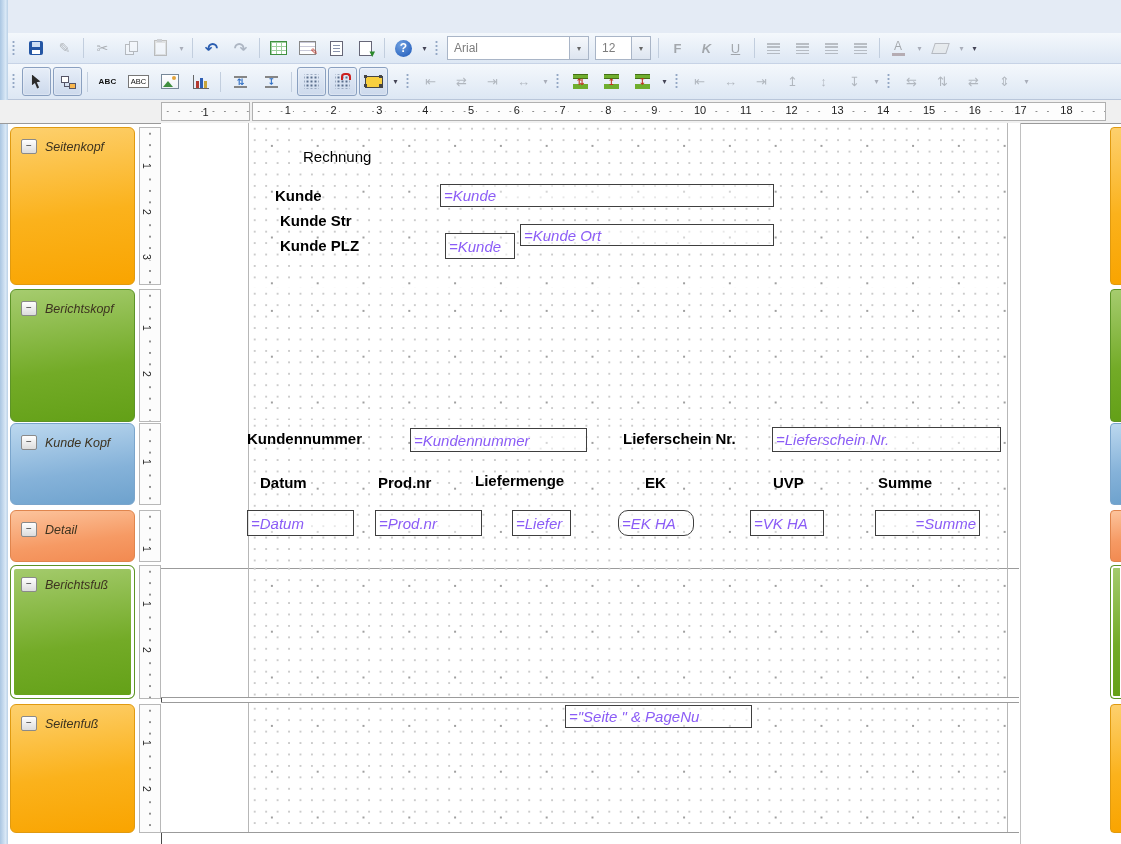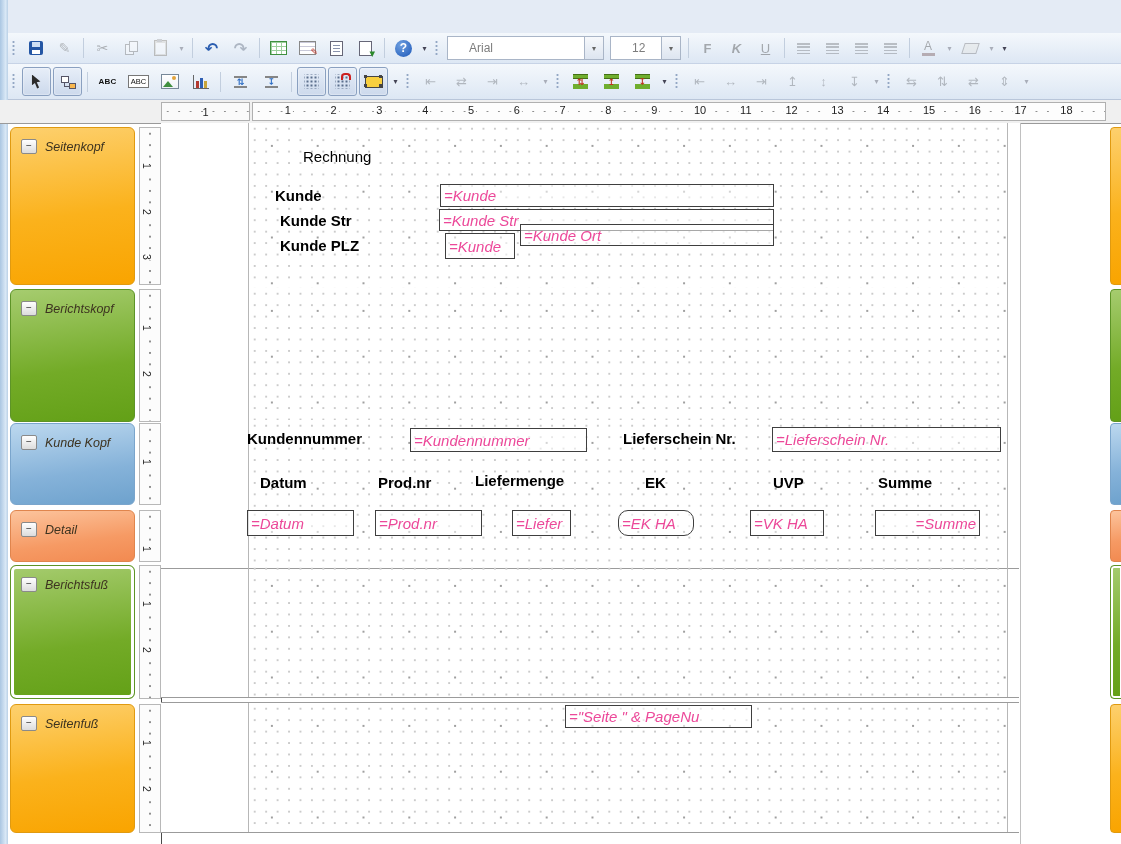--- a/index.html
+++ b/index.html
@@ -21,21 +21,21 @@
         background-image:radial-gradient(circle,#93a7c4 1px,transparent 1.2px);background-size:5px 4px;}
   .sep{width:1px;height:20px;background:#c2cede;margin:0 4px;flex:none;}
   .tb-btn{min-width:25px;height:24px;display:flex;align-items:center;justify-content:center;
           border:1px solid transparent;border-radius:3px;margin:0 1px;flex:none;position:relative;}
   .tb2 .tb-btn{min-width:27px;height:27px;}
   .tb-btn.p{border-color:#8aa0c0;background:linear-gradient(#e7eef8,#ccd9ec);box-shadow:inset 0 0 2px #fff;}
   .tb-btn.d{opacity:.38;filter:grayscale(.75);}
   .tb-caret{width:13px;height:24px;display:flex;align-items:center;justify-content:center;
             font-size:8px;color:#445;flex:none;}
   .tb-caret.d{opacity:.38;}
-  .combo{display:flex;align-items:center;height:22px;background:#fff;border:1px solid #a9b5c7;margin:0 3px;flex:none;padding-left:15px;}
+  .combo{display:flex;align-items:center;height:22px;background:#fff;border:1px solid #a9b5c7;margin:0 3px;flex:none;}
   .font-combo{width:140px;}.size-combo{width:54px;}
   .combo-text{flex:1;padding:0 6px;font-size:12px;color:#7d7d7d;overflow:hidden;white-space:nowrap;}
   .combo-btn{width:18px;height:100%;background:linear-gradient(#f6f8fb,#dde5f0);
              border-left:1px solid #a9b5c7;display:flex;align-items:center;justify-content:center;
              color:#666;font-size:8px;}
   
   .ic{display:flex;align-items:center;justify-content:center;position:relative;}
   .g-floppy{width:14px;height:14px;background:#2456a4;border-radius:2px;position:relative;}
   .g-floppy::before{content:"";position:absolute;left:3px;top:1px;right:3px;height:5px;background:#cfe0f5;}
   .g-floppy::after{content:"";position:absolute;left:3px;bottom:1px;right:3px;height:4px;background:#fff;}
@@ -140,21 +140,21 @@
   .collapse-btn{position:absolute;left:10px;top:11px;width:14px;height:13px;
                 background:linear-gradient(#ffffff,#dcdcdc);border:1px solid #8a8a8a;border-radius:2px;
                 font-size:10px;line-height:11px;text-align:center;color:#333;}
   .sb-label{position:absolute;left:34px;top:12px;white-space:nowrap;font-style:italic;}
   .strip{position:absolute;left:1110px;width:11px;border-radius:4px 0 0 4px;}
   .strip.selected{box-shadow:inset 0 0 0 2px #fff;}
   
   #canvas{position:absolute;left:0;top:0;right:0;bottom:0;pointer-events:none;text-decoration:underline;}
   .rpt-label{position:absolute;font-size:15px;color:#000;white-space:nowrap;}
   .rpt-label.bold{font-weight:bold;}
-  .rpt-field{position:absolute;border:1px solid #3f3f3f;color:#ec4899;font-style:italic;font-size:15px;
+  .rpt-field{position:absolute;border:1px solid #3f3f3f;color:#8b5cf6;font-style:italic;font-size:15px;
              padding:0 3px;white-space:nowrap;overflow:hidden;background:rgba(255,255,255,.55);
              display:flex;align-items:center;}
   .rpt-field.right{justify-content:flex-end;}
 </style>
 </head>
 <body>
 
 <div class="stage">
   <div class="chrome-bg"></div>
   <div class="frame-left"></div>
@@ -491,21 +491,20 @@
         <div class="strip sch-salmon" style="top: 386px; height: 50px;"></div>
         <div class="strip sch-green selected" style="top: 441px; height: 132px;"></div>
         <div class="strip sch-orange" style="top: 580px; height: 127px;"></div>
       </div>
     <div id="canvas">
         <div class="rpt-label" style="left: 303px; top: 24px; pointer-events: auto;">Rechnung</div>
         <div class="rpt-label bold" style="left: 275px; top: 63px; pointer-events: auto;">Kunde</div>
         <div class="rpt-label bold" style="left: 280px; top: 88px; pointer-events: auto;">Kunde Str</div>
         <div class="rpt-label bold" style="left: 280px; top: 113px; pointer-events: auto;">Kunde PLZ</div>
         <div class="rpt-field" style="left: 440px; top: 60px; width: 326px; height: 21px; pointer-events: auto;">=Kunde</div>
-        <div class="rpt-field" style="left: 439px; top: 85px; width: 327px; height: 20px; pointer-events: auto;">=Kunde Str</div>
         <div class="rpt-field" style="left: 445px; top: 109px; width: 62px; height: 24px; pointer-events: auto;">=Kunde</div>
         <div class="rpt-field" style="left: 520px; top: 100px; width: 246px; height: 20px; pointer-events: auto;">=Kunde Ort</div>
         <div class="rpt-label bold" style="left: 247px; top: 306px; pointer-events: auto;">Kundennummer</div>
         <div class="rpt-label bold" style="left: 623px; top: 306px; pointer-events: auto;">Lieferschein Nr.</div>
         <div class="rpt-label bold" style="left: 260px; top: 350px; pointer-events: auto;">Datum</div>
         <div class="rpt-label bold" style="left: 378px; top: 350px; pointer-events: auto;">Prod.nr</div>
         <div class="rpt-label bold" style="left: 475px; top: 348px; pointer-events: auto;">Liefermenge</div>
         <div class="rpt-label bold" style="left: 645px; top: 350px; pointer-events: auto;">EK</div>
         <div class="rpt-label bold" style="left: 773px; top: 350px; pointer-events: auto;">UVP</div>
         <div class="rpt-label bold" style="left: 878px; top: 350px; pointer-events: auto;">Summe</div>

